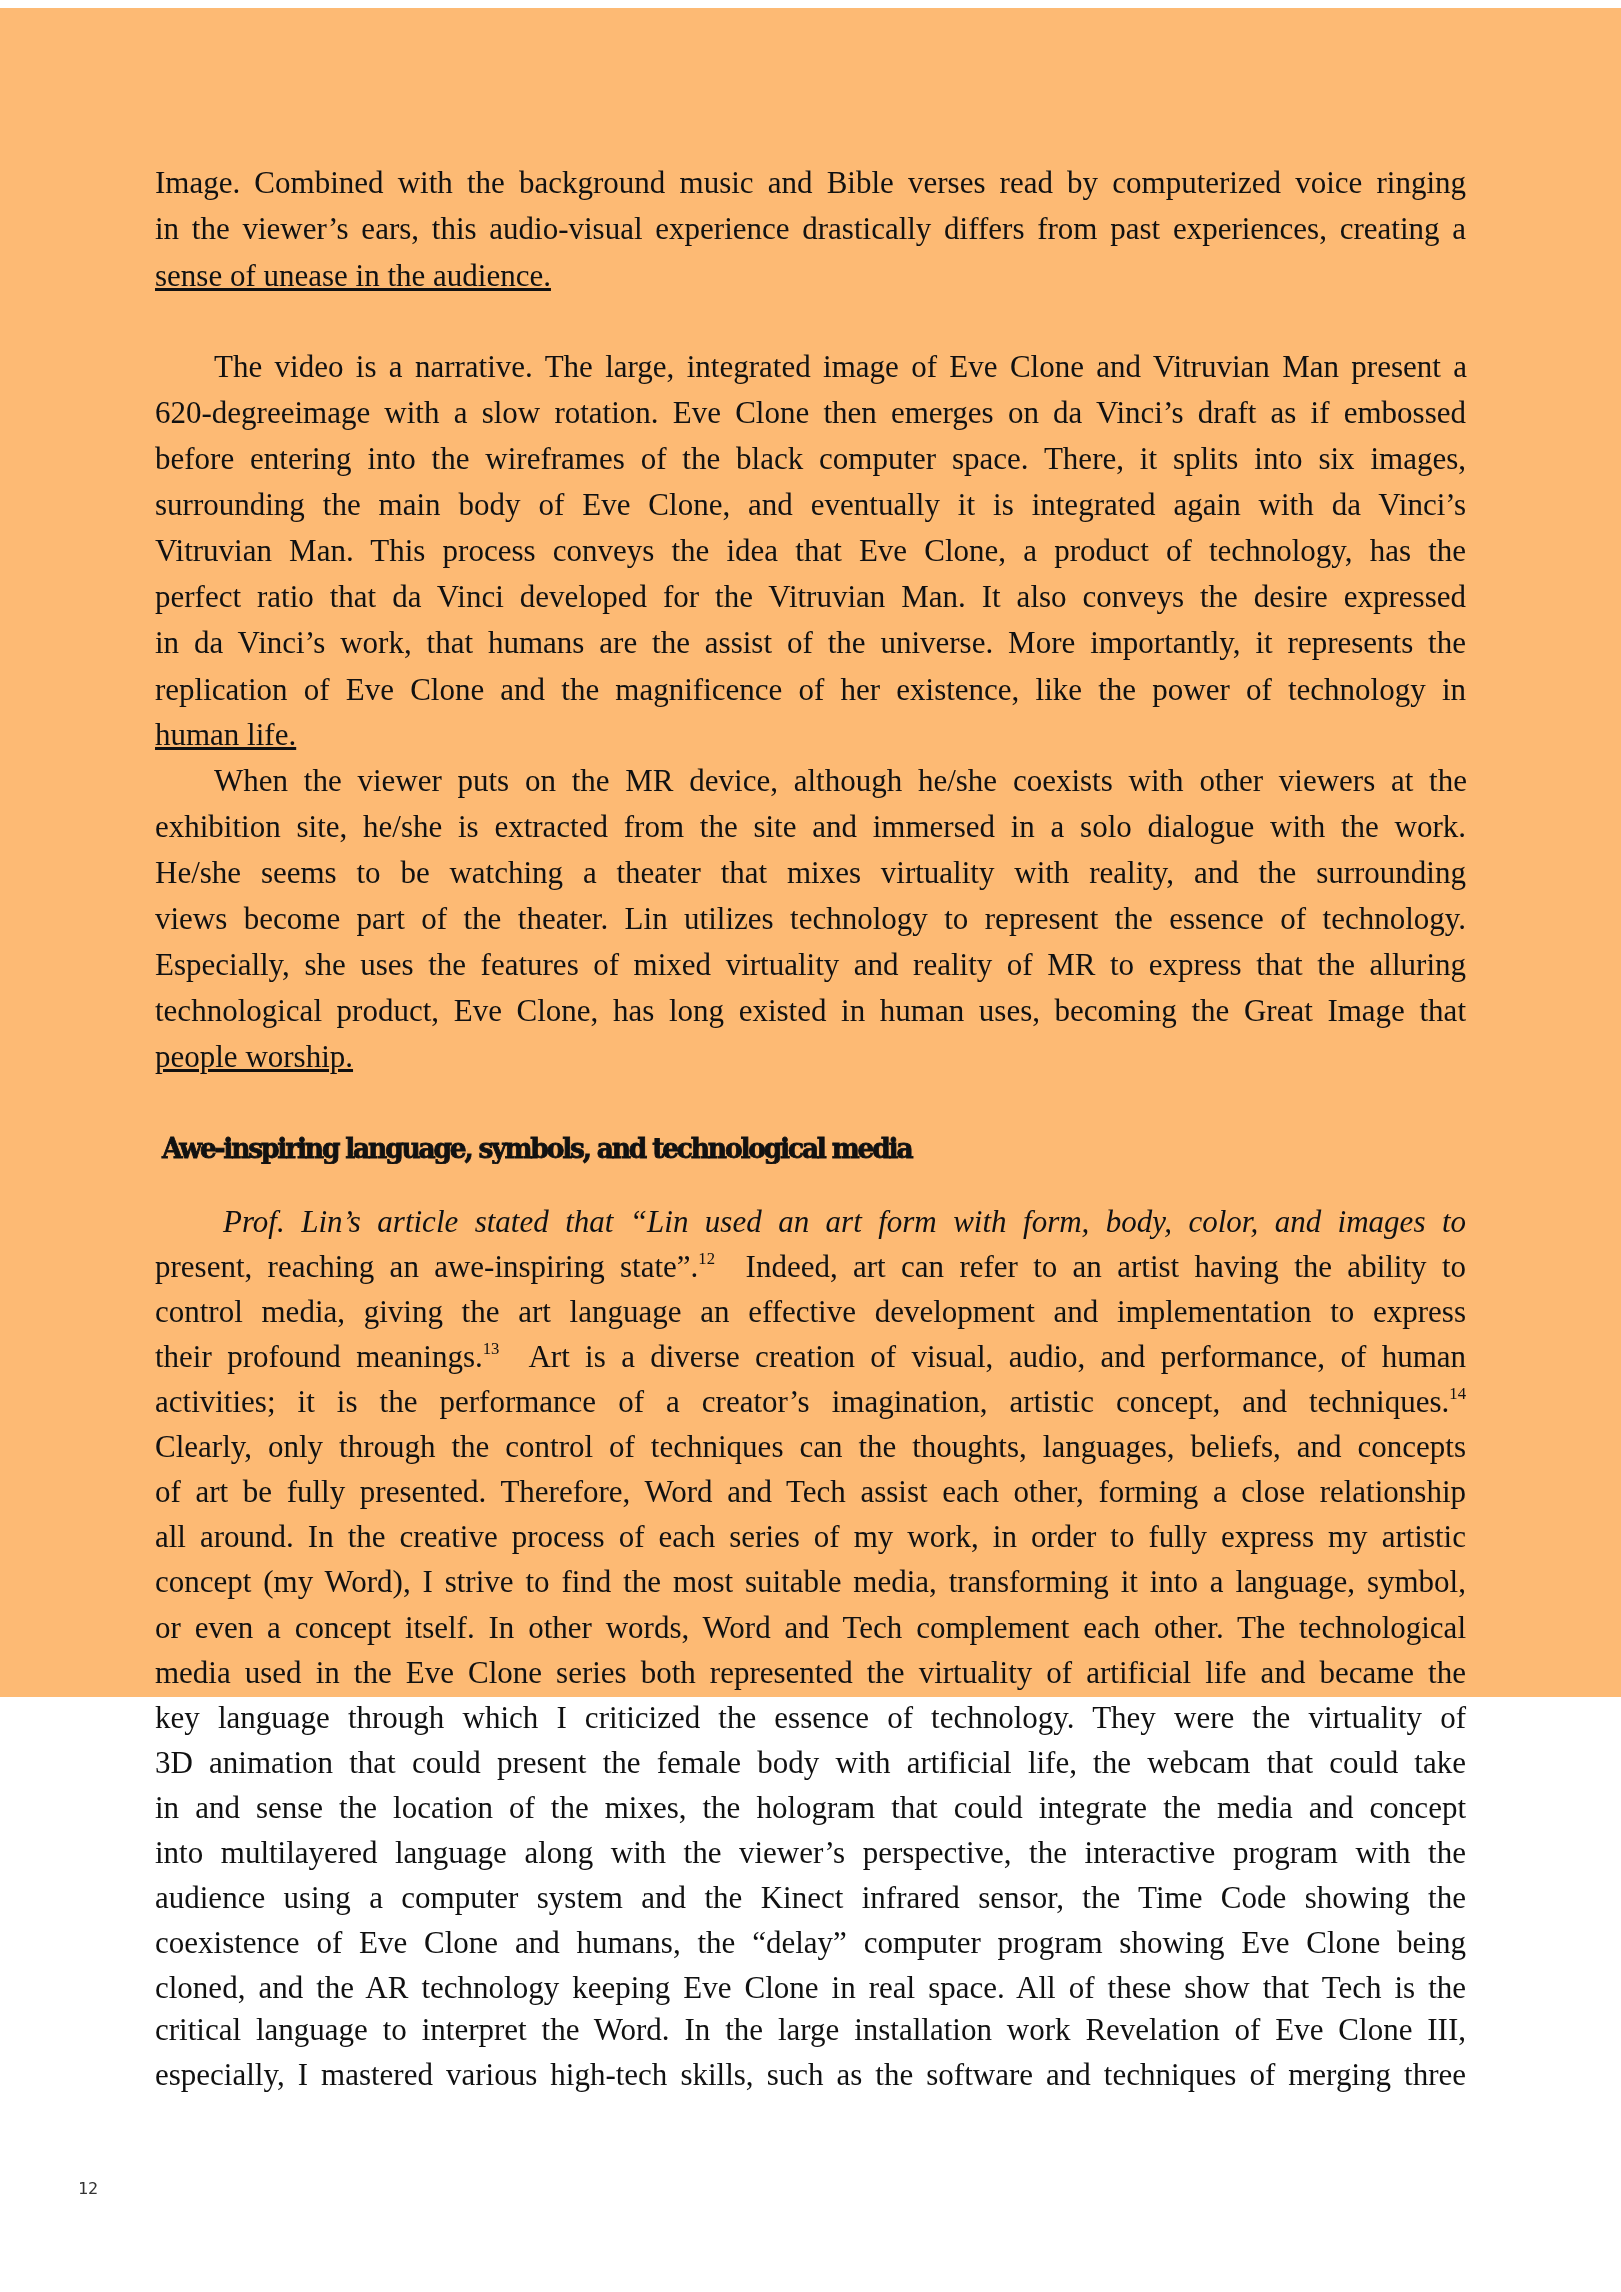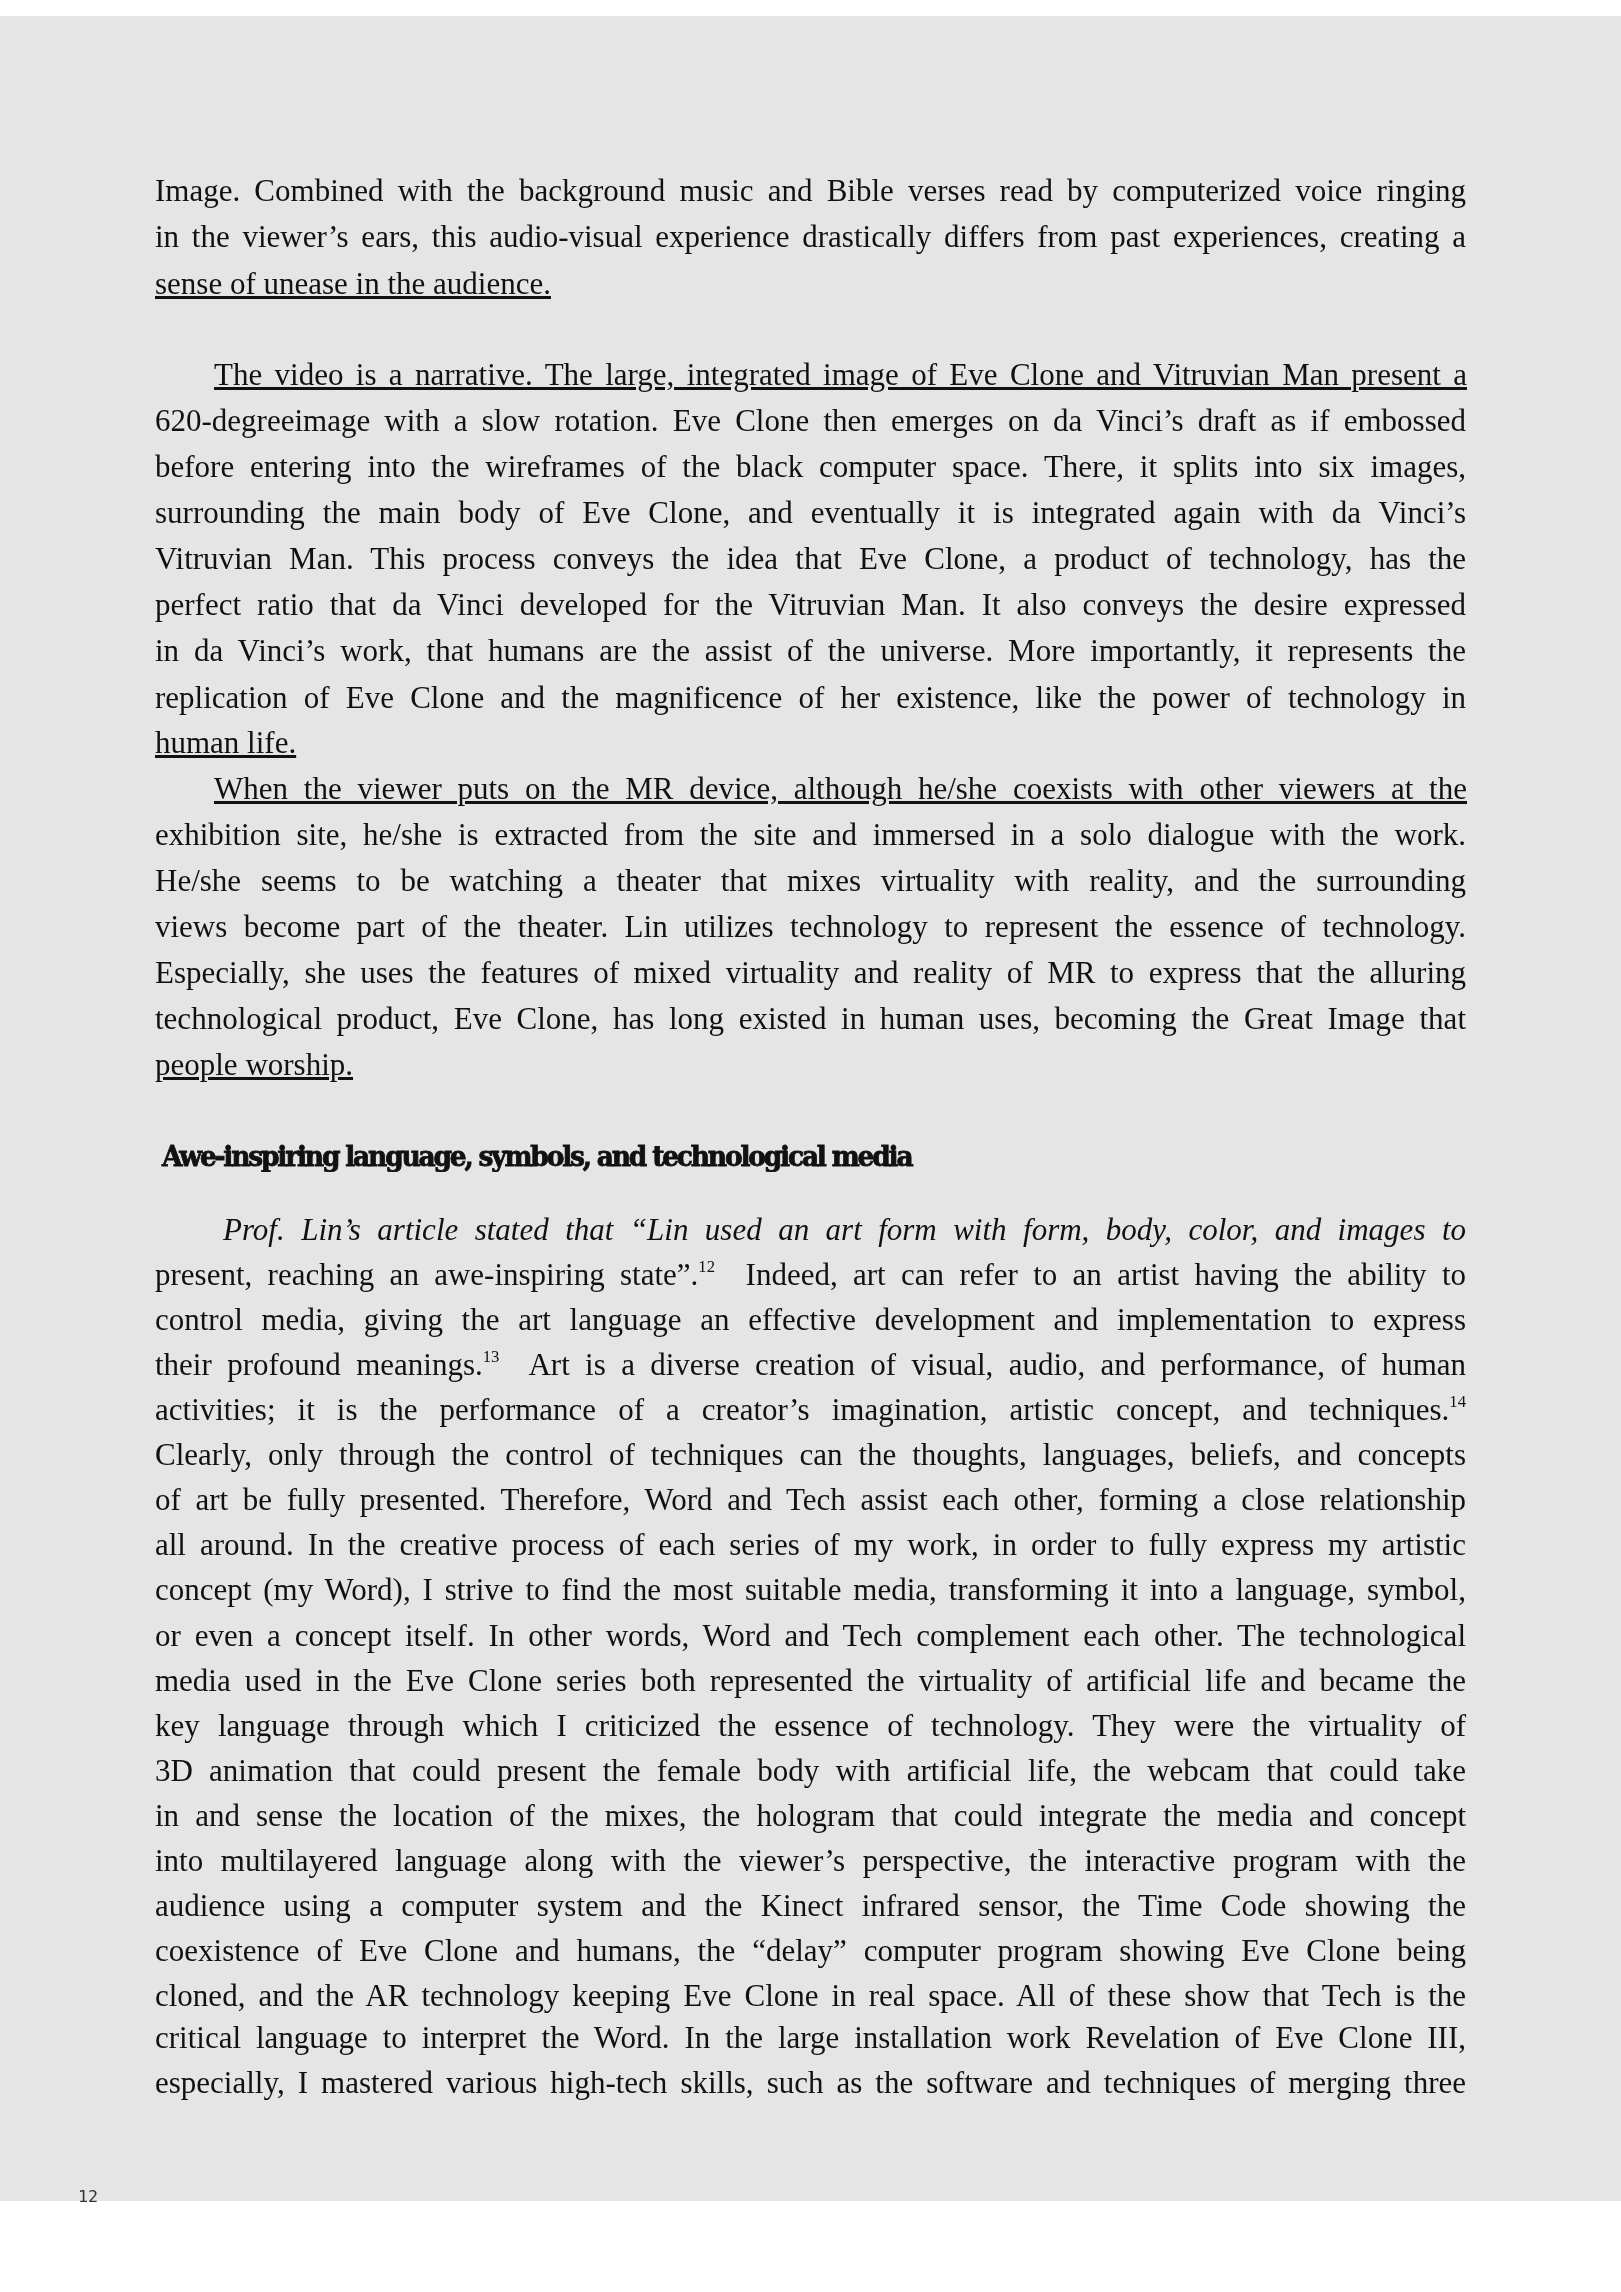--- a/index.html
+++ b/index.html
@@ -1,31 +1,31 @@
 <!DOCTYPE html>
 <html><head>
 <meta charset="utf-8">
 <style>
   html, body { margin: 0; padding: 0; background: #ffffff; }
   body { width: 1621px; height: 2293px; position: relative; overflow: hidden; }
-  .page { position: absolute; left: 0; top: 16px; width: 1621px; height: 2185px; background: #e5e5e5; }
+  .page { position: absolute; left: 0; top: 8px; width: 1621px; height: 1689px; background: #fdba74; }
   .line {
     position: absolute;
     left: 155px;
     width: 1311px;
     font-family: "Liberation Serif", "DejaVu Serif", serif;
     font-size: 31px;
     line-height: 35px;
     color: #111;
     white-space: nowrap;
     text-align: justify;
     text-align-last: justify;
   }
   .line.last { text-align-last: left; text-decoration: underline; }
-  .line.indent { left: 214px; width: 1253px; text-decoration: underline; }
+  .line.indent { left: 214px; width: 1253px; }
   .line.indent2 { left: 223px; width: 1243px; font-style: italic; }
   sup { font-size: 16.7px; line-height: 0; vertical-align: 12.7px; }
   .heading {
     position: absolute;
     left: 162px;
     font-family: "DejaVu Serif", "Liberation Serif", serif;
     font-weight: bold;
     font-size: 26.5px;
     letter-spacing: -2.2px;
     color: #111;

